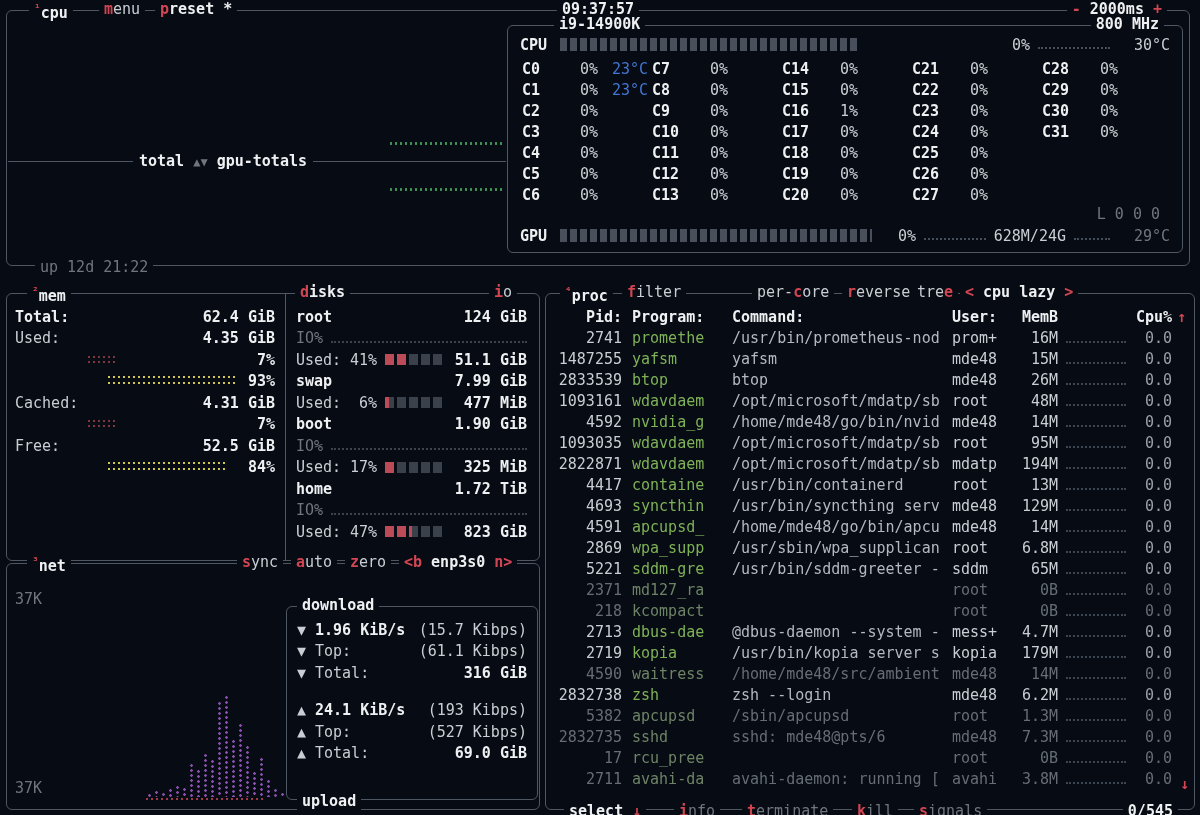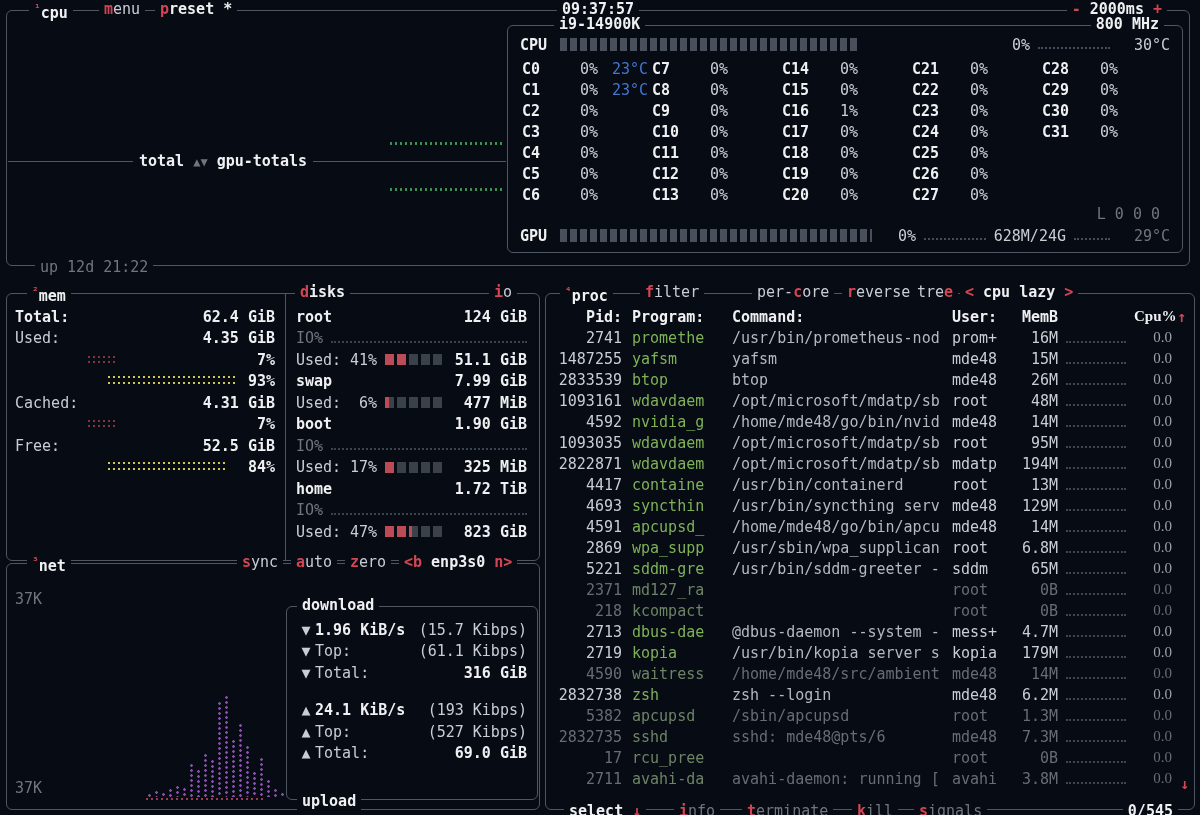--- a/index.html
+++ b/index.html
@@ -73,45 +73,45 @@
   .dmeter .fill{position:absolute;left:0;top:0;bottom:0;background:repeating-linear-gradient(90deg,#bd4a57 0 9px,transparent 9px 12px);}
 
   
   .net-panel{left:6px;top:563px;width:534px;height:247px;}
   .t-net{left:20px;} .t-sync{left:230px;} .t-auto{left:284px;} .t-zero{left:338px;} .t-iface{left:392px;}
   .net-scale-top{position:absolute;left:8px;top:26px;color:var(--dim);}
   .net-scale-bottom{position:absolute;left:8px;bottom:12px;color:var(--dim);}
   .net-graph{position:absolute;left:140px;bottom:12px;width:150px;height:112px;display:flex;align-items:flex-end;gap:2px;}
   .nbar{width:5px;background-image:radial-gradient(circle at 2.5px 2.5px,var(--purple) 1.2px,transparent 1.5px);background-size:5px 5px;}
   .net-base{position:absolute;left:138px;bottom:8px;width:120px;height:4px;background-image:radial-gradient(circle at 2px 2px,#a03a48 1.1px,transparent 1.4px);background-size:5px 4px;}
-  .dl-box{position:absolute;left:279px;top:42px;width:252px;height:194px;border:1px solid var(--border);border-radius:6px;padding:12px 10px 0 10px;text-align:center;}
+  .dl-box{position:absolute;left:279px;top:42px;width:252px;height:194px;border:1px solid var(--border);border-radius:6px;padding:12px 10px 0 10px;}
   .t-download{left:10px;} .t-upload{left:10px;}
   .nd-row{display:flex;align-items:center;height:21.5px;}
   .nd-row.gap{margin-top:16px;}
   .arr{width:18px;color:var(--fg);}
   .ndmain{color:var(--white);font-weight:bold;}
   .ndlabel{color:var(--fg);}
   .ndparen{color:var(--fg);}
   .ndval{color:var(--white);font-weight:bold;}
 
   
   .proc-panel{left:545px;top:293px;width:650px;height:517px;}
-  .t-proc{left:14px;} .t-filter{left:94px;} .t-percore{left:206px;} .t-reverse{left:296px;} .t-tree{left:366px;} .t-sort{left:414px;}
+  .t-proc{left:14px;} .t-filter{left:76px;} .t-percore{left:206px;} .t-reverse{left:296px;} .t-tree{left:366px;} .t-sort{left:414px;}
   .proc-head,.proc-row{display:flex;align-items:center;height:21px;padding:0 8px 0 10px;white-space:nowrap;}
   .proc-head{margin-top:12px;color:var(--white);font-weight:bold;}
   .c-pid{width:66px;text-align:right;overflow:hidden;}
   .c-prog{width:92px;margin-left:10px;color:var(--green);overflow:hidden;}
   .proc-head .c-prog{color:var(--white);}
   .c-cmd{width:214px;margin-left:8px;color:#b3b9c0;overflow:hidden;}
   .proc-head .c-cmd{color:var(--white);}
   .c-user{width:56px;margin-left:6px;overflow:hidden;}
   .c-mem{width:50px;text-align:right;overflow:hidden;}
   .c-lead{flex:1;border-bottom:2px dotted #3e4651;height:10px;margin:0 8px;align-self:center;}
   .proc-head .c-lead{border-bottom:none;}
-  .c-cpu{width:38px;text-align:right;color:#9aa1a8;font-family:Liberation Serif, serif;}
+  .c-cpu{width:38px;text-align:right;color:#9aa1a8;}
   .proc-head .c-cpu{color:var(--white);}
   .c-sb{width:14px;text-align:right;}
   .proc-row.dim .c-pid,.proc-row.dim .c-cmd,.proc-row.dim .c-user,.proc-row.dim .c-mem,.proc-row.dim .c-cpu{color:#666d75;}
   .proc-row.dim .c-prog{color:#6e8366;}
   .p-scroll{position:absolute;right:5px;bottom:16px;color:var(--red);font-weight:bold;}
   .f-select{left:18px;} .f-info{left:128px;} .f-term{left:196px;} .f-kill{left:306px;} .f-sig{left:368px;}
   .f-count{right:16px;}
 </style>
 </head>
 <body>

